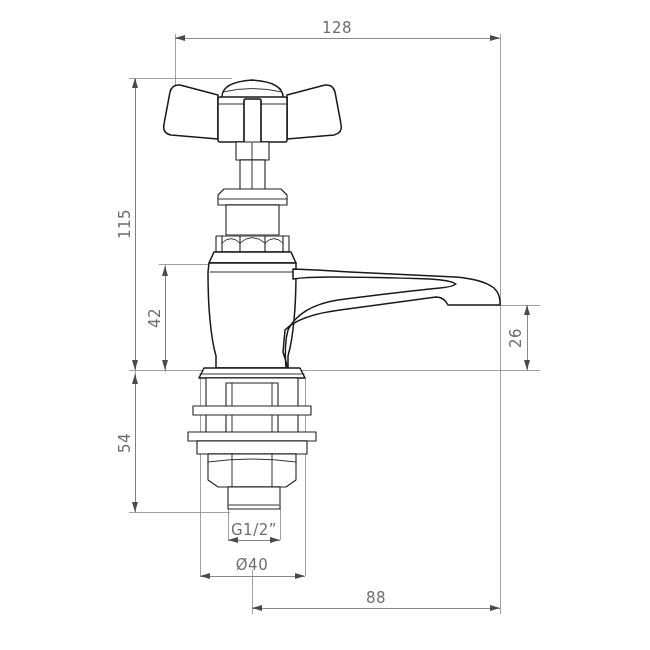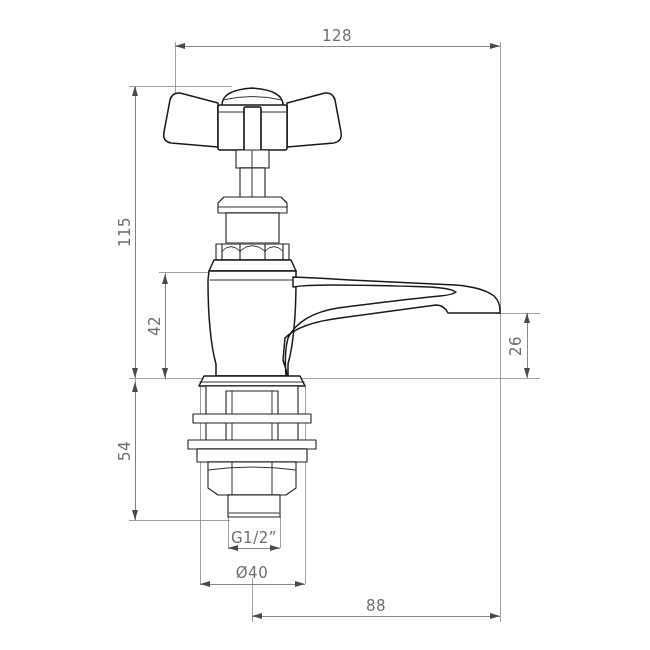--- a/index.html
+++ b/index.html
@@ -11,21 +11,20 @@
     width: 650px;
     height: 650px;
     font-family: "Liberation Sans", sans-serif;
     overflow: hidden;
   }
   #drawing-root {
     position: relative;
     width: 650px;
     height: 554px;
     background: #ffffff;
-    margin-top: 8px;
   }
   svg#tech-drawing {
     display: block;
     width: 650px;
     height: 650px;
   }
   
   .part-outline {
     fill: #ffffff;
     stroke: #1a1a1a;

